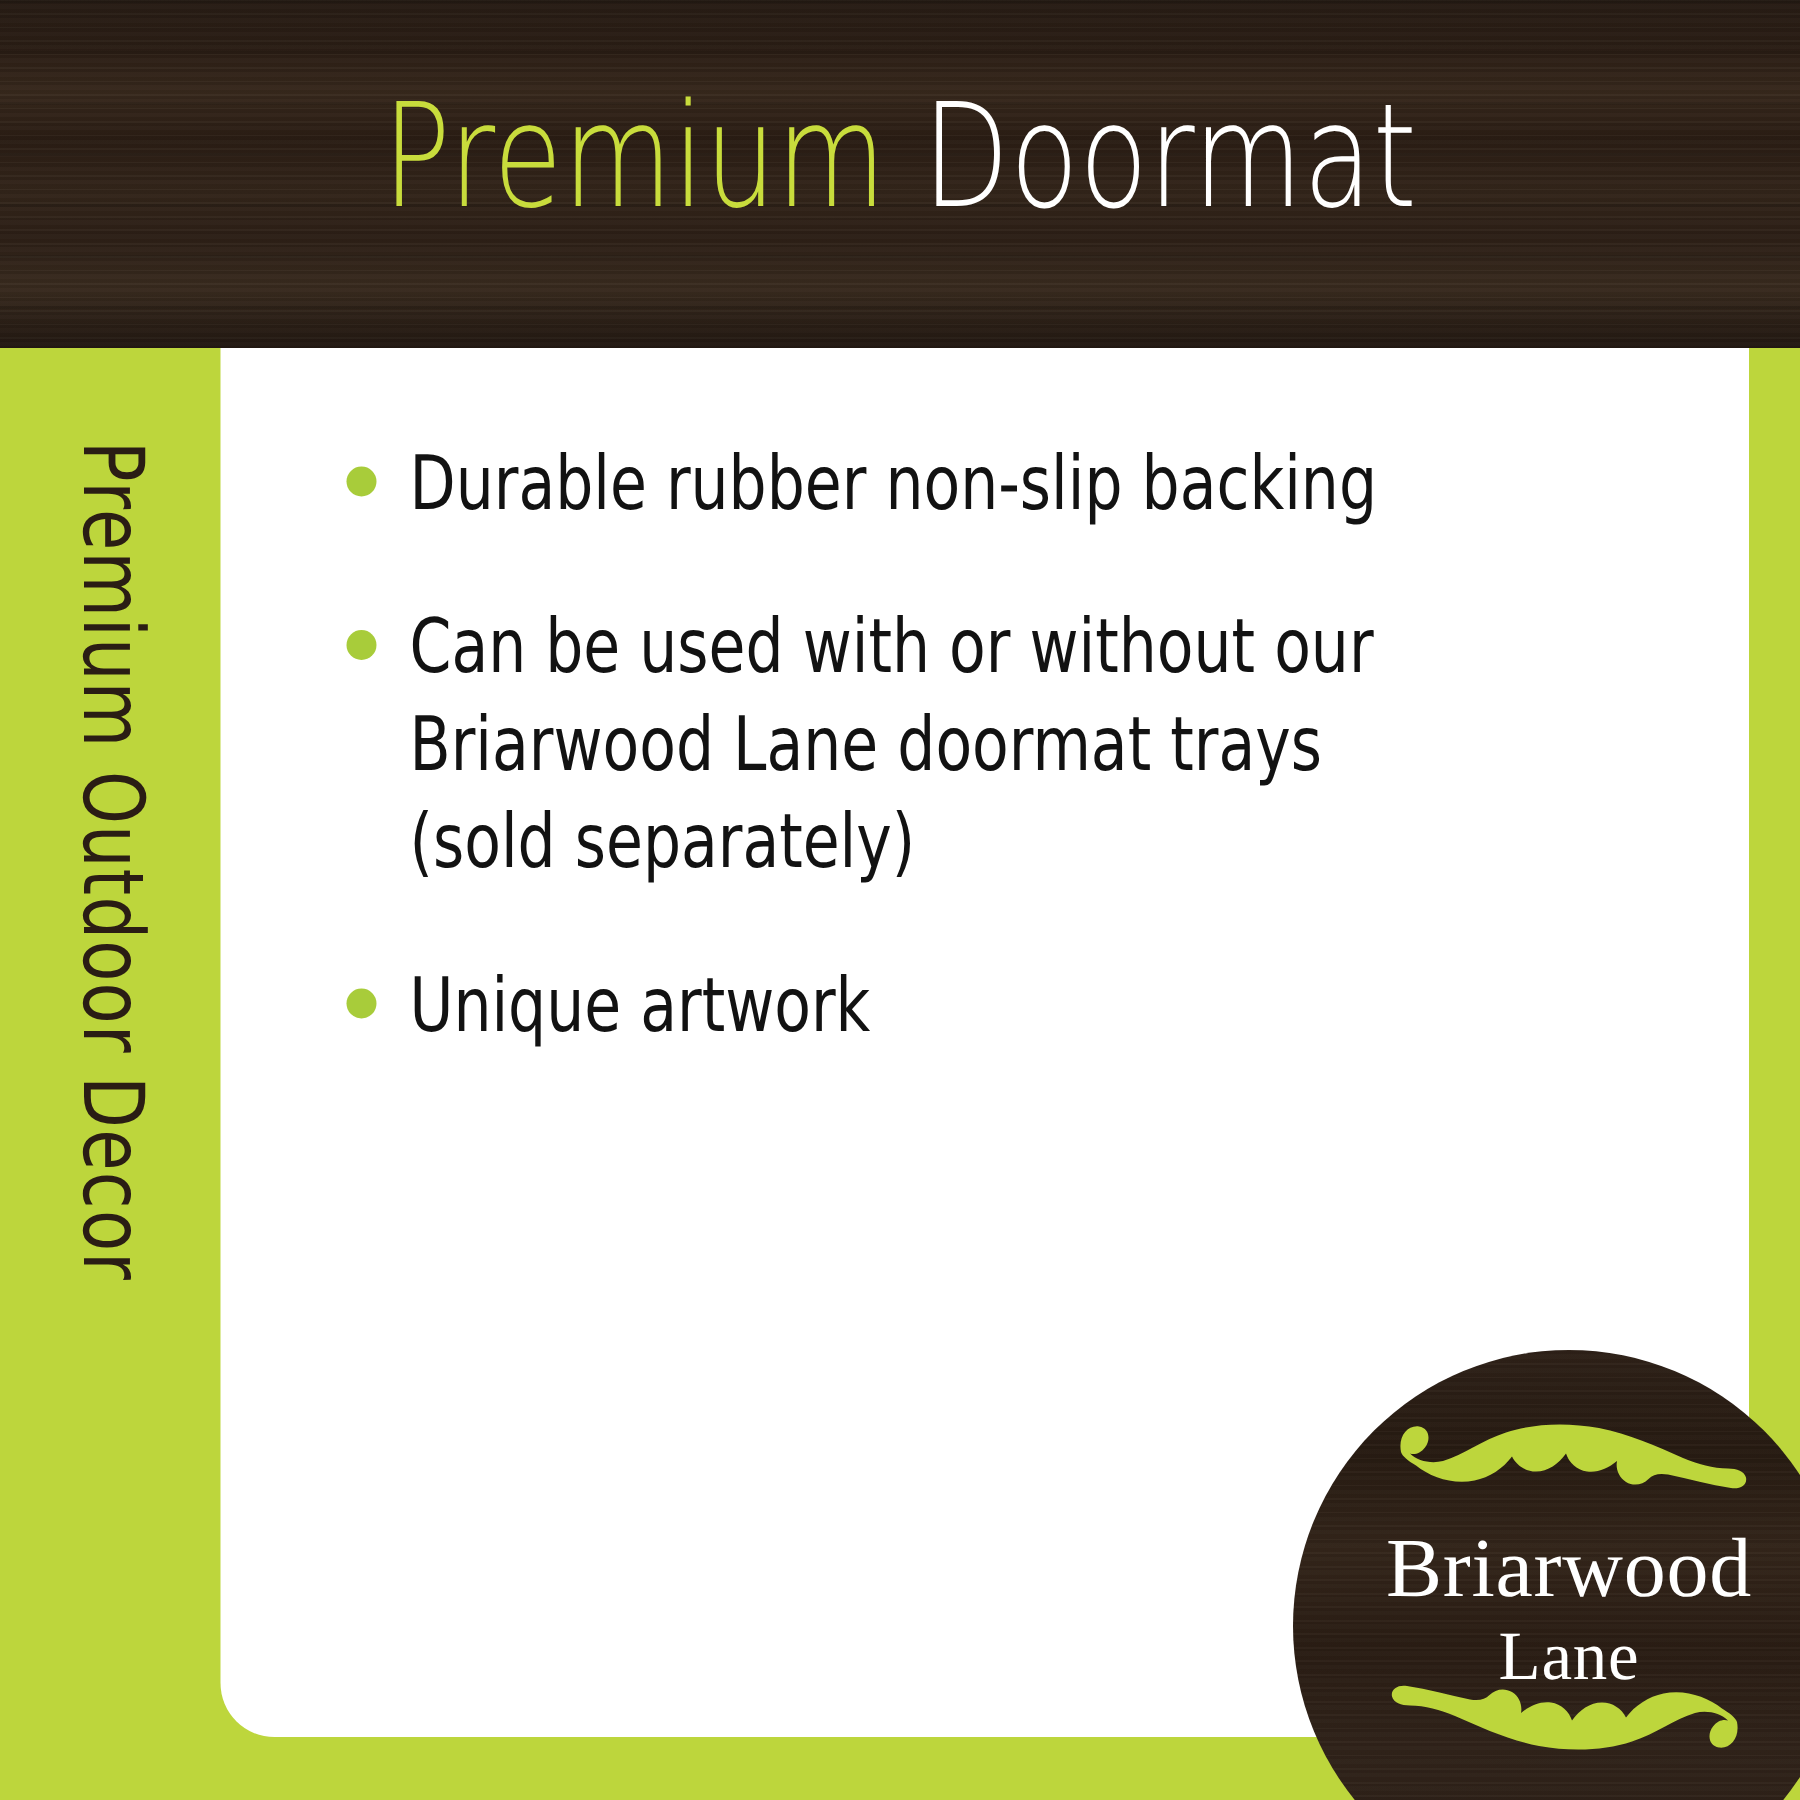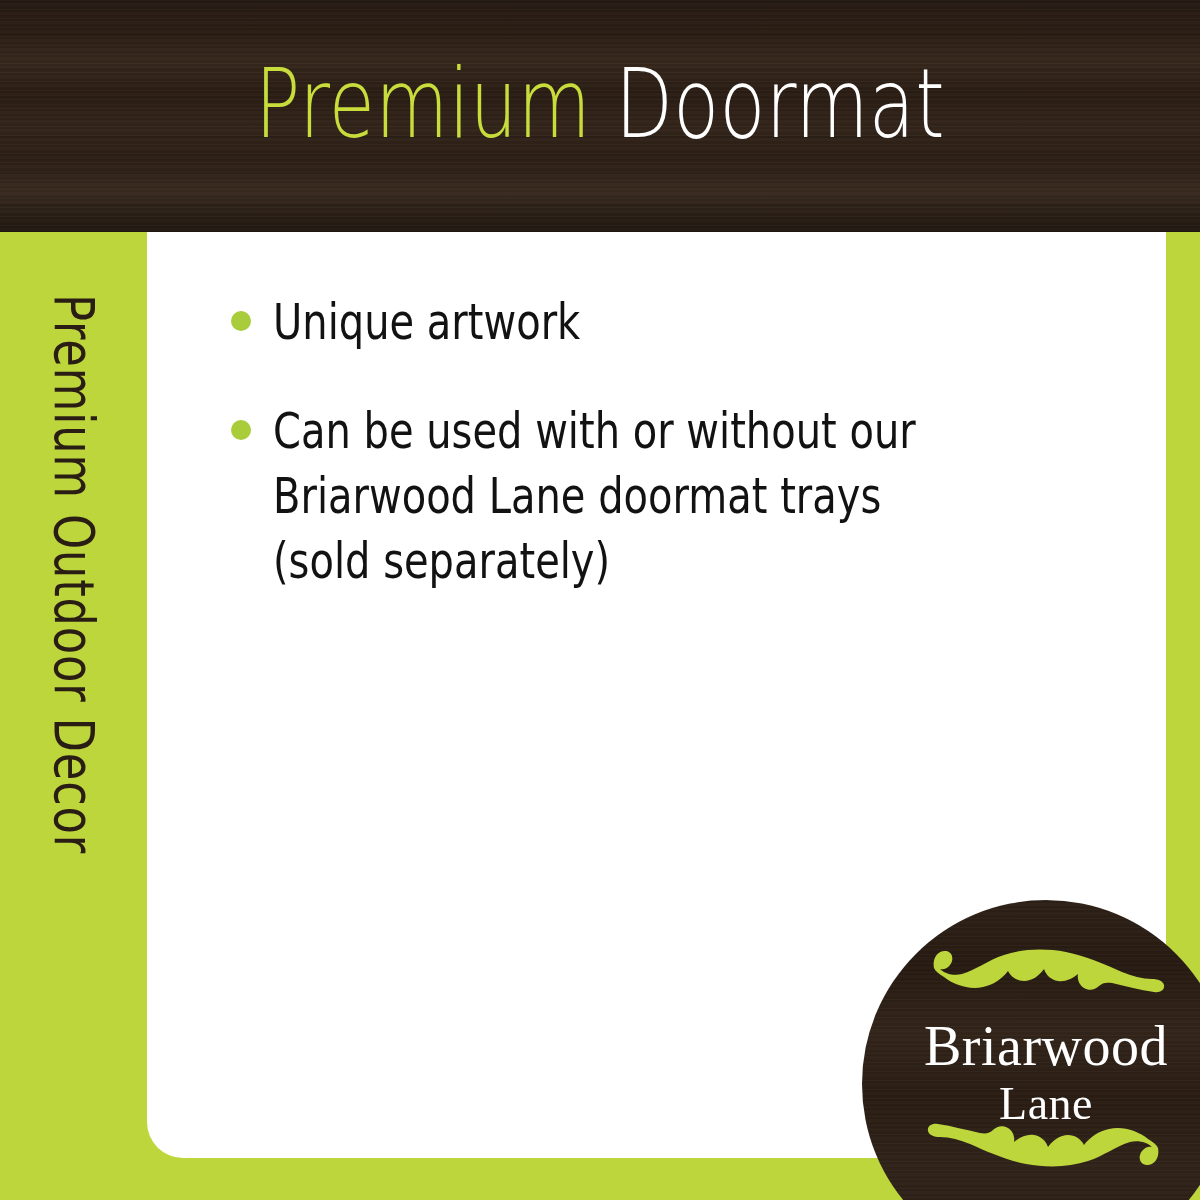--- a/index.html
+++ b/index.html
@@ -245,27 +245,31 @@
 
   <div class="panel"></div>
 
   <div class="sidebar-label">
     <div class="sidebar-label-inner"><span>Premium Outdoor Decor</span></div>
   </div>
 
   <ul class="bullet-list">
     <li class="bullet-item">
       <span class="bullet-dot"></span>
-      <span class="bullet-text">Unique artwork</span>
+      <span class="bullet-text">Durable rubber non-slip backing</span>
     </li>
     <li class="bullet-item">
       <span class="bullet-dot"></span>
       <span class="bullet-text">Can be used with or without our
 Briarwood Lane doormat trays
 (sold separately)</span>
+    </li>
+    <li class="bullet-item">
+      <span class="bullet-dot"></span>
+      <span class="bullet-text">Unique artwork</span>
     </li>
   </ul>
 
   <div class="badge">
     <div class="badge-inner">
 
       <svg class="badge-leaf top" width="240" height="62" viewBox="0 0 240 62" aria-hidden="true">
         <path fill="#bdd63c" d="M8,22 C6,12 12,4 20,5 C27,6 28,14 24,19 C21,23 17,24 14,23 C19,28 28,30 36,28
           C50,24 62,14 78,9 C96,3 118,2 140,6 C160,10 178,18 196,26 C206,30 216,33 226,33
           C232,33 237,35 238,39 C239,44 234,47 228,46 C214,44 200,40 186,37 C180,36 176,37 173,40

